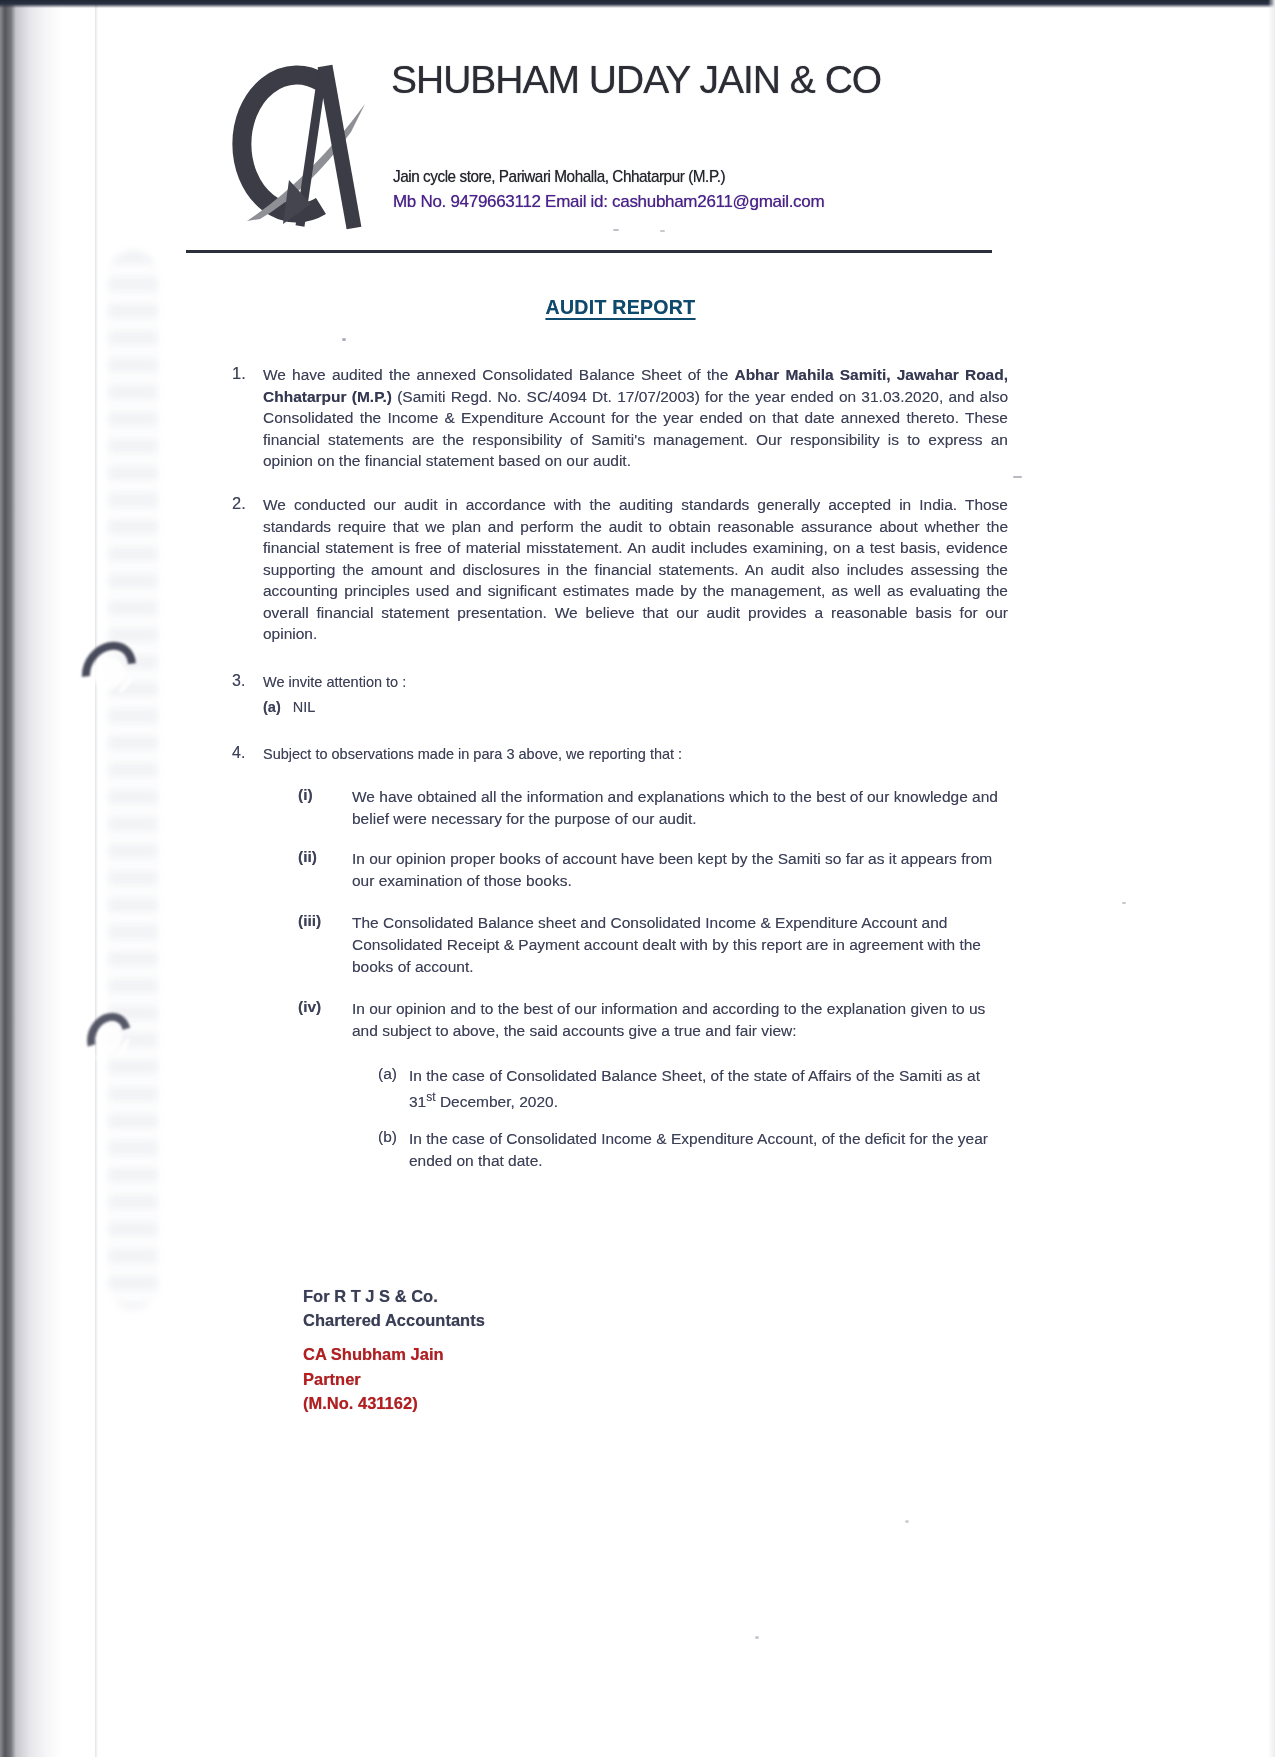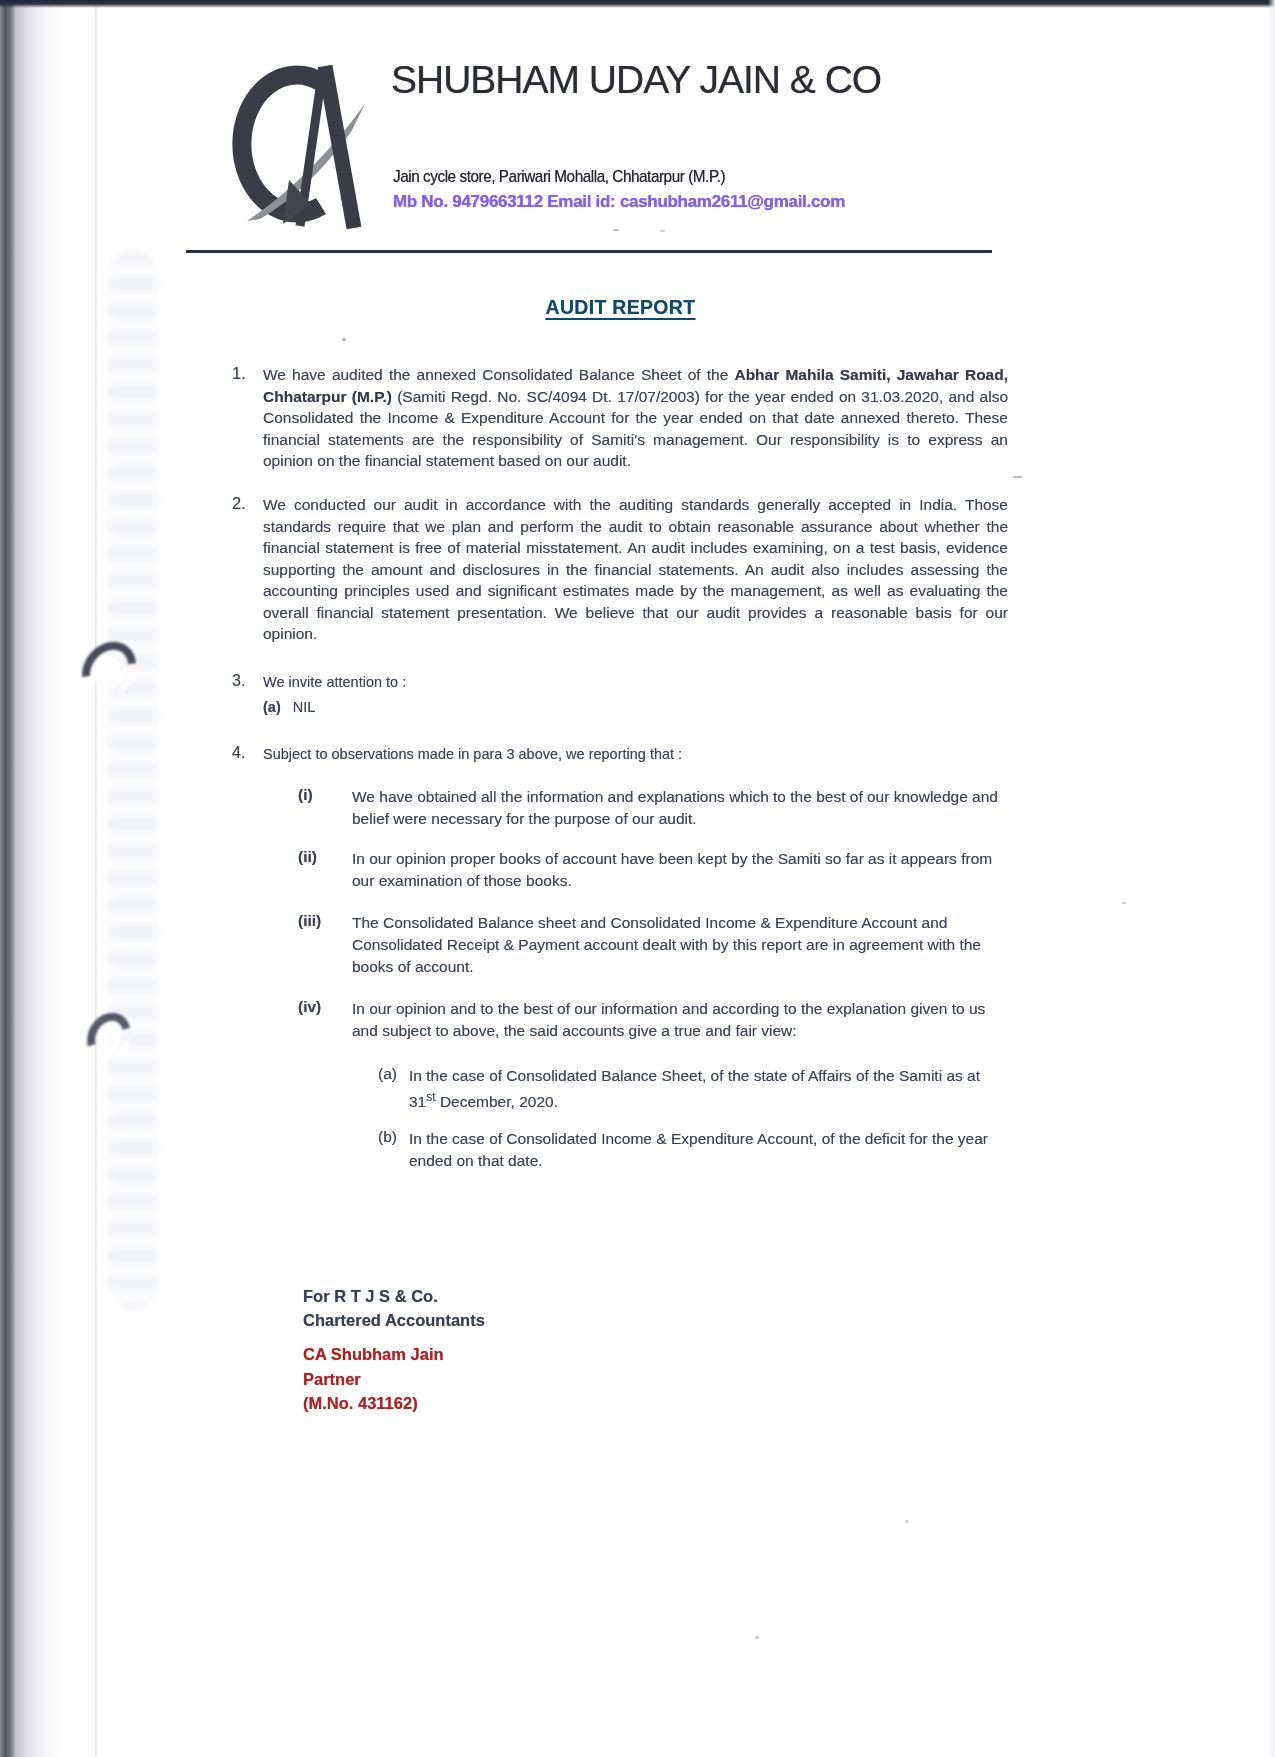--- a/index.html
+++ b/index.html
@@ -24,22 +24,22 @@
   .punch2{left:88px;top:1012px;width:26px;height:34px;transform:rotate(28deg);opacity:.85;border-width:7px;}
   .speck{position:absolute;background:#4a4f68;border-radius:2px;filter:blur(.6px);}
   
   .logo{position:absolute;left:205px;top:56px;width:165px;height:180px;}
   .lh-name{position:absolute;left:391px;top:58px;font-size:39px;font-weight:400;letter-spacing:-1px;
     color:#2b2c34;text-shadow:0 0 1px rgba(43,44,52,.7);}
   .lh-sub{position:absolute;left:391px;top:112px;font-size:38px;font-weight:400;letter-spacing:-1.2px;
     color:#2b2c34;text-shadow:0 0 1px rgba(43,44,52,.7);}
   .lh-addr{position:absolute;left:393px;top:167px;font-size:17px;letter-spacing:-.5px;color:#24252d;
     transform:scaleX(.9);transform-origin:left top;text-shadow:0 0 .8px rgba(36,37,45,.7);}
-  .lh-contact{position:absolute;left:393px;top:192px;font-size:17px;letter-spacing:-.3px;color:#8b5cf6;
-    text-shadow:0 0 .8px rgba(36,37,45,.7);font-weight:bold;}
+  .lh-contact{position:absolute;left:393px;top:192px;font-size:17px;letter-spacing:-.3px;color:#4c1d95;
+    text-shadow:0 0 .8px rgba(36,37,45,.7);}
   .header-rule{position:absolute;left:186px;top:250px;width:806px;height:3px;background:#2c2f3c;filter:blur(.4px);}
   
   .doc-title{position:absolute;left:233px;top:296px;width:775px;text-align:center;}
   .doc-title span{font-size:19.5px;font-weight:700;letter-spacing:.3px;color:#0c4a6e;
     text-decoration:underline;text-decoration-thickness:2px;text-underline-offset:4px;
     text-shadow:0 0 .6px rgba(46,49,71,.6);}
   
   .ink{text-shadow:0 0 .6px rgba(61,65,88,.5);}
   .num-para{position:absolute;left:232px;display:flex;}
   .pnum{width:31px;flex:none;font-size:16.5px;}

